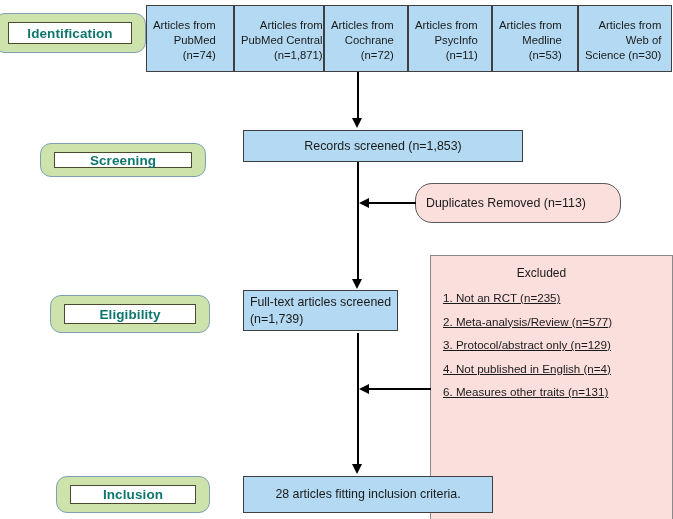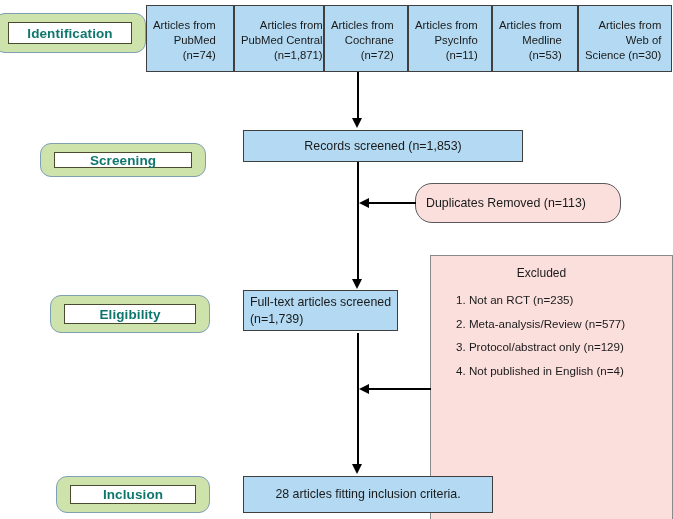--- a/index.html
+++ b/index.html
@@ -79,21 +79,21 @@
     padding:8px 10px 6px 12px;
     font-size:11.6px;
     color:#1a1a1a;
   }
   #excluded-title{
     text-align:center;
     font-size:12px;
     margin:2px 0 11px 0;
     padding-right:22px;
   }
-  #excluded-list{list-style:none;margin:13px;padding:0;}
+  #excluded-list{list-style:none;margin:0;padding:0;text-decoration:underline;}
   #excluded-list li{margin:0 0 10.5px 0;white-space:nowrap;}
 
   
   .vline{position:absolute;background:#000;width:2px;}
   .hline{position:absolute;background:#000;height:2px;}
   .arrow-down{
     position:absolute;
     width:0;height:0;
     border-left:5.5px solid transparent;
     border-right:5.5px solid transparent;
@@ -203,20 +203,21 @@
   <div class="vline" style="left:357px;top:333px;height:132px;"></div>
   <div class="arrow-down" style="left:352px;top:464px;"></div>
 
   <div id="excluded-box" style="left:430px;top:255px;width:243px;height:275px;">
     <div id="excluded-title">Excluded</div>
     <ul id="excluded-list">
       <li>1. Not an RCT (n=235)</li>
       <li>2. Meta-analysis/Review (n=577)</li>
       <li>3. Protocol/abstract only (n=129)</li>
       <li>4. Not published in English (n=4)</li>
+      <li>6. Measures other traits (n=131)</li>
     </ul>
   </div>
   <div class="hline" style="left:369px;top:388px;width:62px;"></div>
   <div class="arrow-left" style="left:359px;top:384px;"></div>
 
   <div class="box blue bigtext" style="left:243px;top:476px;width:250px;height:37px;">
     <span>28 articles fitting inclusion criteria.</span>
   </div>
 
 </div>

